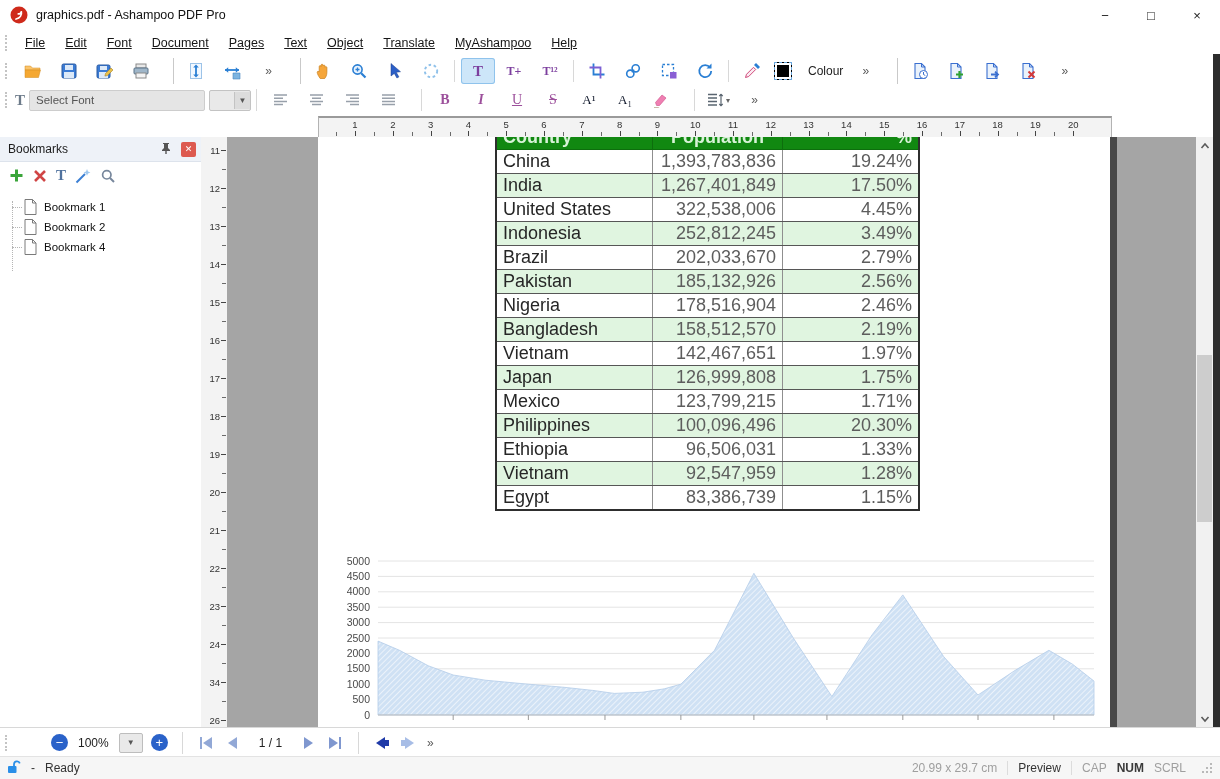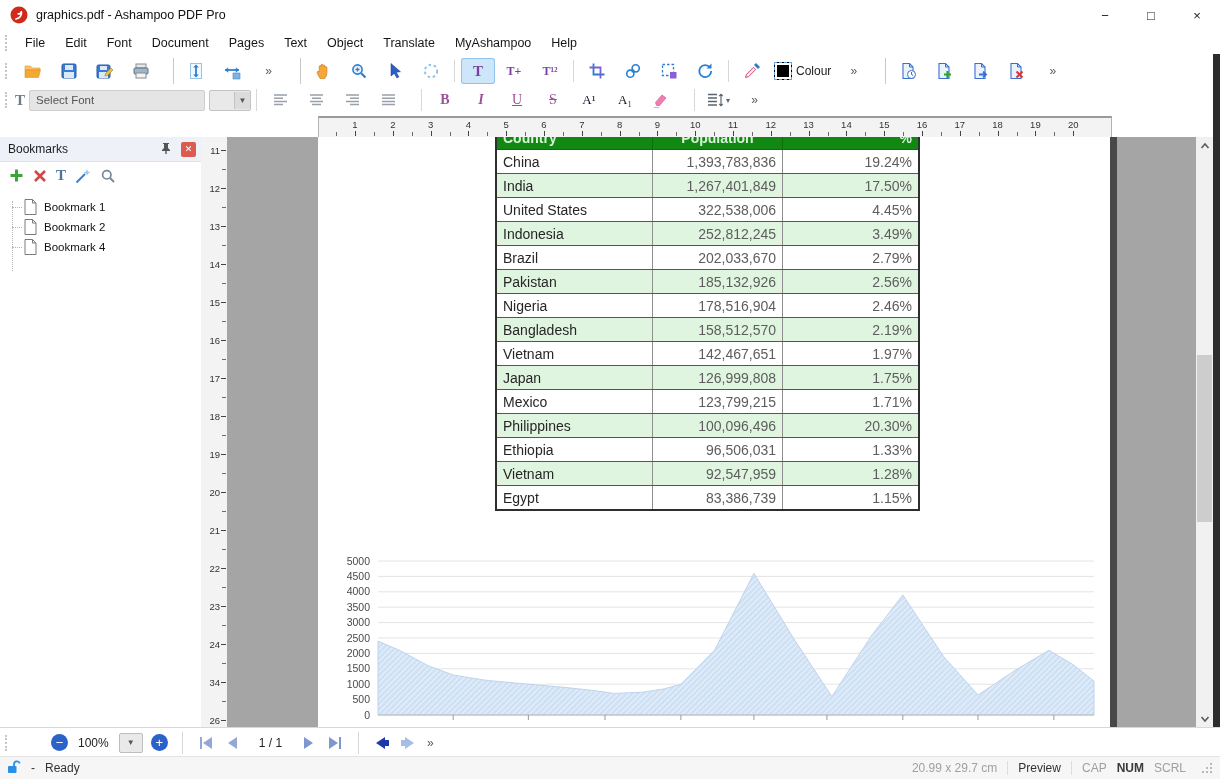--- a/index.html
+++ b/index.html
@@ -25,21 +25,21 @@
             align-items:center;border-bottom:1px solid #e6e6e6}
   .tgroup{display:flex;align-items:center;margin-right:10px}
   .tbtn{height:26px;min-width:28px;display:flex;align-items:center;justify-content:center;
         border-radius:3px;margin:0 1px;padding:0 3px}
   .tbtn.active{background:#cde6f9;box-shadow:inset 0 0 0 1px #8fc3ec}
   .tsep{width:1px;height:22px;background:#d8d8d8;margin:0 5px}
   .tsep.tall{height:26px;background:#c9c9c9;margin:0 4px}
   .ticon{display:flex}
   .ticon svg{display:block}
   .tglyph{line-height:1}
-  .tlabel{font-size:12px;color:#222;margin-left:4px}
+  .tlabel{font-size:12px;color:#222;margin-left:16px}
   .g-chev{font-size:12px;color:#5a5a5a;letter-spacing:-1px}
   .g-caret{font-size:8px;color:#666;margin-left:2px}
   .g-T{font:700 15px "Liberation Serif",serif;color:#7c3f9e}
   .g-Tp{font:700 12px "Liberation Serif",serif;color:#7c3f9e}
   .g-B{font:700 14px "Liberation Serif",serif;color:#9c4f9b}
   .g-I{font:italic 700 14px "Liberation Serif",serif;color:#9c4f9b}
   .g-U{font:400 14px "Liberation Serif",serif;color:#9c4f9b;text-decoration:underline}
   .g-S{font:400 14px "Liberation Serif",serif;color:#9c4f9b;text-decoration:line-through}
   .g-sup,.g-sub{font:400 13px "Liberation Serif",serif;color:#0f172a}
   .g-fontT{font:700 15px "Liberation Serif",serif;color:#6d7b8a}
@@ -76,21 +76,21 @@
   .vruler{position:absolute;left:201px;top:0;width:26px;height:590px;background:#f3f3f3;
           border-right:1px solid #b3b3b3}
   .vnum{position:absolute;right:7px;font-size:9.5px;color:#333;transform:translateY(-50%)}
   .vtick{position:absolute;right:1px;width:5px;height:1px;background:#444}
   .vtick.minor{width:4px;background:#6a6a6a}
   .docarea{position:absolute;left:227px;top:0;width:969px;height:590px;background:#a5a5a5;overflow:hidden}
   .page{position:absolute;left:91px;top:0;width:792px;height:590px;background:#fff;overflow:hidden}
   .pageshadow{position:absolute;left:883px;top:0;width:7px;height:590px;background:#484848}
   
   .ptable{position:absolute;left:177px;top:-13px}
-  table.pop{border-collapse:collapse;font-size:14px;table-layout:fixed;border:2px solid #2e2e2e}
+  table.pop{border-collapse:collapse;font-size:18px;table-layout:fixed;border:2px solid #2e2e2e}
   table.pop th,table.pop td{height:23px;padding:0 6px;border:1px solid #8f8f8f;
                             border-top-color:#565656;border-bottom-color:#565656;overflow:hidden}
   table.pop th{background:#118811;color:#d8f3d8;font-weight:700;border-color:#0d6e0d}
   table.pop tbody tr:nth-child(even) td{background:#e0f5e0}
   .c-country{width:143px;text-align:left;color:#262626}
   .c-pop{width:117px;text-align:right;color:#5d5d5d}
   .c-pct{width:123px;text-align:right;color:#5d5d5d}
   table.pop th.c-country{text-align:left}
   table.pop th.c-pop{text-align:center}
   table.pop th.c-pct{text-align:right}
@@ -135,21 +135,21 @@
   <span class="abs title-text">graphics.pdf - Ashampoo PDF Pro</span>
   <div class="abs wbtns">
     <div class="wbtn">−</div>
     <div class="wbtn">□</div>
     <div class="wbtn">×</div>
   </div>
 </div>
 
 <div class="abs menubar">
   <span class="grip"></span>
-  <span id="menu-items" style="display: flex;">
+  <span id="menu-items" style="display: flex; text-decoration: underline;">
       <span class="menu-item">File</span>
       <span class="menu-item">Edit</span>
       <span class="menu-item">Font</span>
       <span class="menu-item">Document</span>
       <span class="menu-item">Pages</span>
       <span class="menu-item">Text</span>
       <span class="menu-item">Object</span>
       <span class="menu-item">Translate</span>
       <span class="menu-item">MyAshampoo</span>
       <span class="menu-item">Help</span>

